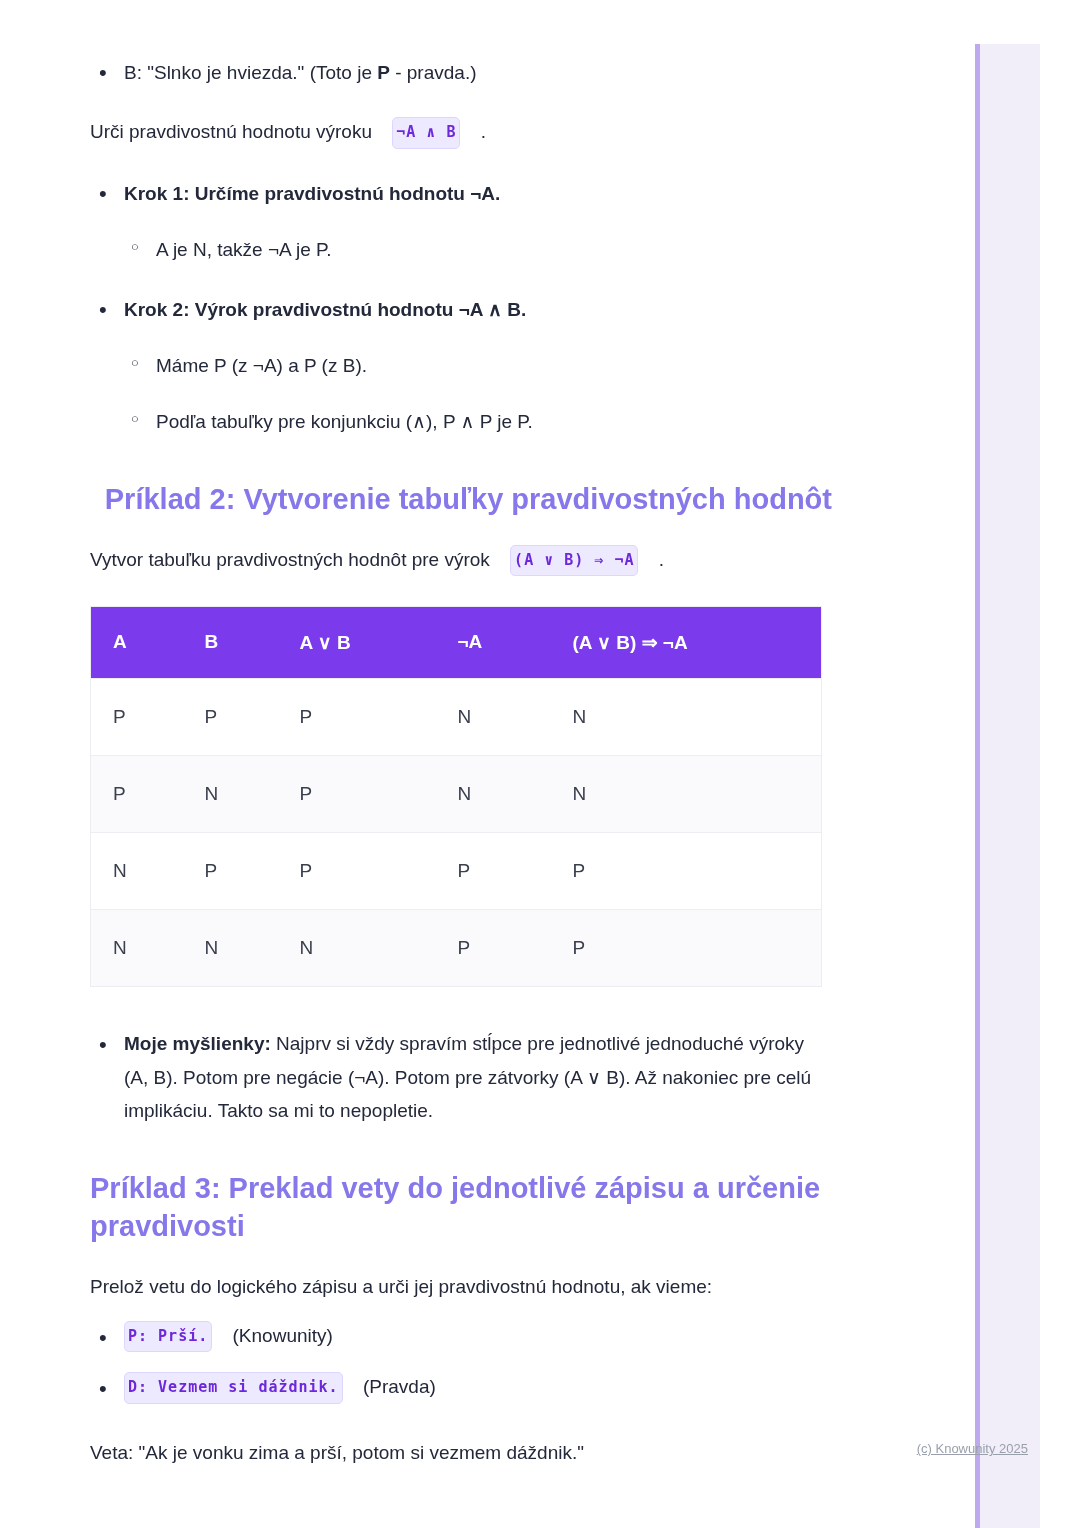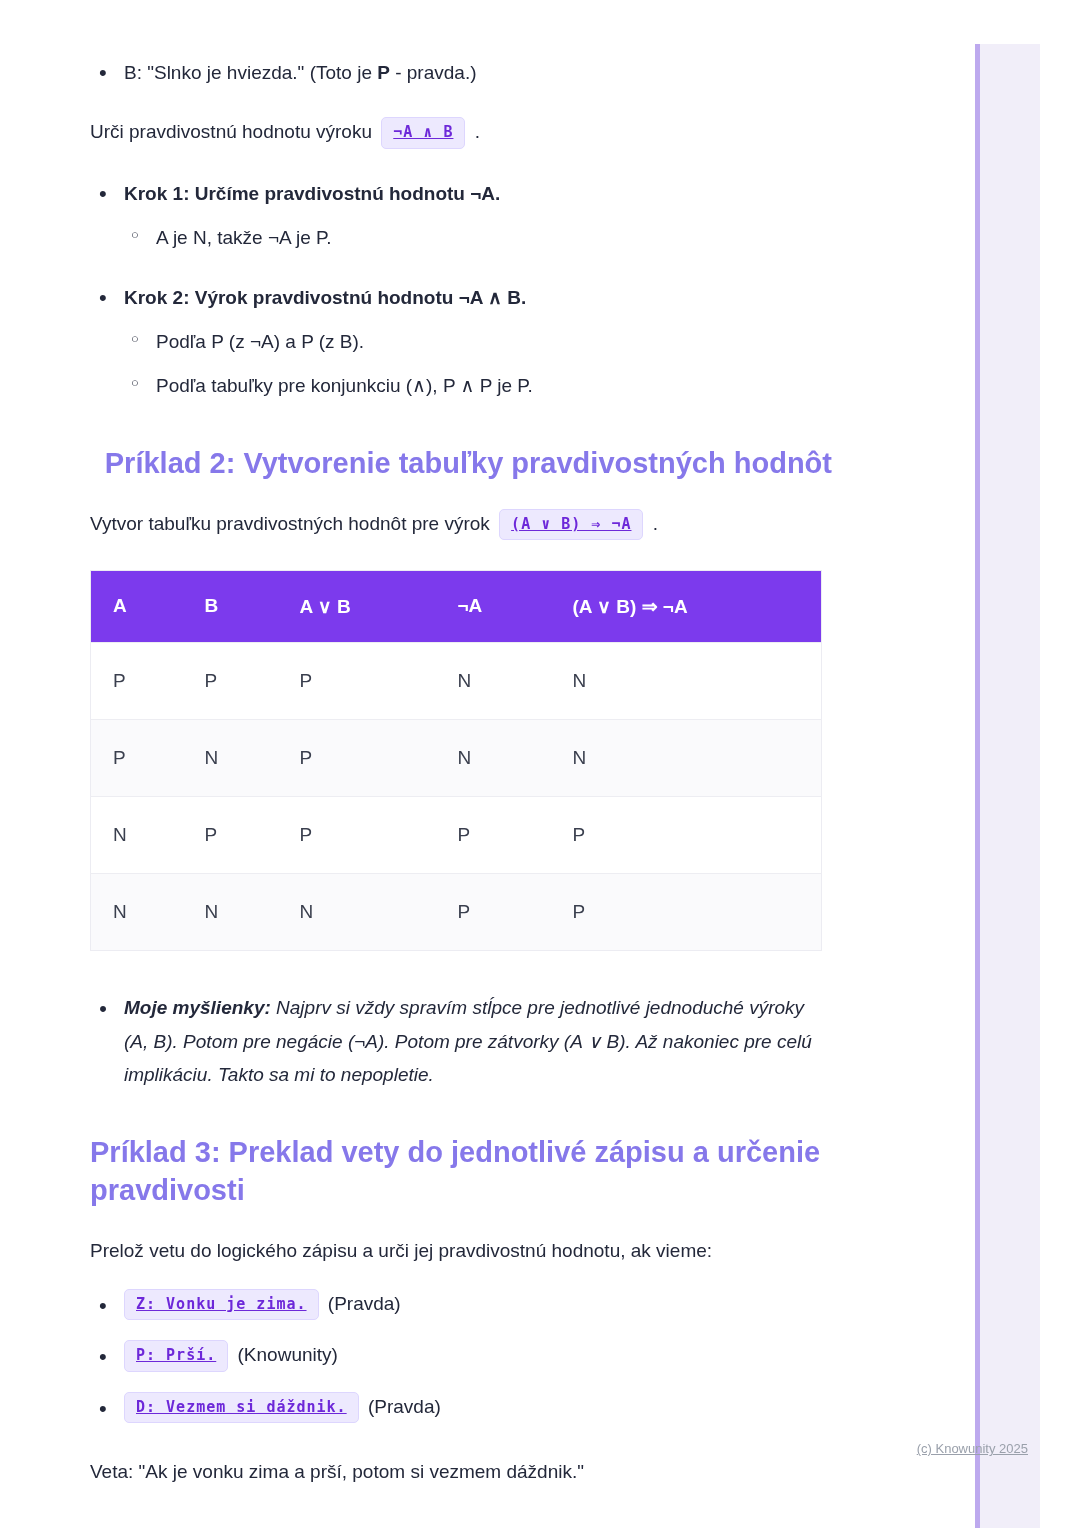--- a/index.html
+++ b/index.html
@@ -16,34 +16,33 @@
   .para { font-size:19px; line-height:1.55; color:#23283a; }
   .mt26 { margin-top:26px; }
   .mt30 { margin-top:30px; }
   .mt34 { margin-top:34px; }
   .mt40 { margin-top:40px; }
   .mt44 { margin-top:44px;text-align:right; }
 
   .b1 { position:relative; padding-left:34px; margin-top:30px; font-size:19px; line-height:1.55; }
   .b1.first { margin-top:8px; }
   .b1::before { content:"•"; position:absolute; left:9px; top:-2px; font-size:22px; color:#23283a; }
-  .b2 { position:relative; padding-left:32px; margin-left:34px; margin-top:15px; font-size:19px; line-height:1.55; }
+  .b2 { position:relative; padding-left:32px; margin-left:34px; margin-top:27px; font-size:19px; line-height:1.55; }
   .b2::before { content:"○"; position:absolute; left:7px; top:2px; font-size:13px; color:#23283a; }
 
   .loose { line-height:1.78; }
 
   .chip {
     display:inline-block;
     font-family:"DejaVu Sans Mono", monospace;
     font-size:15px; font-weight:700; letter-spacing:1px;
     color:#6d28d9; background:#ede9fe;
     border:1px solid #ddd6fe; border-radius:5px;
-    padding:3px 11px; margin:0 4px; vertical-align:1px;
+    padding:3px 3px; margin:0 15px; vertical-align:1px;
     white-space:nowrap;
-    text-decoration:underline;
   }
 
   .h2 { font-size:29px; font-weight:700; color:#8678ea; line-height:1.3; }
 
   .tbl { width:732px; border-collapse:collapse; margin-top:30px; border:1px solid #ececf2; }
   .tbl thead th {
     background:#7c3aed; color:#ffffff; text-align:left;
     font-size:19px; font-weight:700; padding:24px 10px 24px 22px;
   }
   .tbl tbody td {
@@ -83,21 +82,21 @@
       <strong>Krok 1: Určíme pravdivostnú hodnotu ¬A.</strong>
     </div>
     <div class="b2">
       <span>A je N, takže ¬A je P.</span>
     </div>
 
     <div class="b1">
       <strong>Krok 2: Výrok pravdivostnú hodnotu ¬A ∧ B.</strong>
     </div>
     <div class="b2">
-      <span>Podľa P (z ¬A) a P (z B).</span>
+      <span>Máme P (z ¬A) a P (z B).</span>
     </div>
     <div class="b2">
       <span>Podľa tabuľky pre konjunkciu (∧), P ∧ P je P.</span>
     </div>
 
 
     <h2 class="h2 mt44">Príklad 2: Vytvorenie tabuľky pravdivostných hodnôt</h2>
 
     <div class="para mt26">
       <span>Vytvor tabuľku pravdivostných hodnôt pre výrok </span><span class="chip">(A ∨ B) ⇒ ¬A</span><span> .</span>
@@ -145,31 +144,28 @@
         <tr>
           <td>N</td>
           <td>N</td>
           <td>N</td>
           <td>P</td>
           <td>P</td>
         </tr>
       </tbody>
     </table>
 
-    <div class="b1 loose mt40" style="margin-top:40px;font-style:italic;">
+    <div class="b1 loose mt40" style="margin-top:40px;">
       <strong>Moje myšlienky:</strong><span> Najprv si vždy spravím stĺpce pre jednotlivé jednoduché výroky (A, B). Potom pre negácie (¬A). Potom pre zátvorky (A ∨ B). Až nakoniec pre celú implikáciu. Takto sa mi to nepopletie.</span>
     </div>
 
     <h2 class="h2" style="margin-top:42px;">Príklad 3: Preklad vety do jednotlivé zápisu a určenie pravdivosti</h2>
 
     <div class="para mt26">Prelož vetu do logického zápisu a urči jej pravdivostnú hodnotu, ak vieme:</div>
 
-    <div class="premise" style="margin-top:24px;">
-      <span class="chip">Z: Vonku je zima.</span><span> (Pravda)</span>
-    </div>
     <div class="premise">
       <span class="chip">P: Prší.</span><span> (Knowunity)</span>
     </div>
     <div class="premise">
       <span class="chip">D: Vezmem si dáždnik.</span><span> (Pravda)</span>
     </div>
 
     <div class="para mt34">Veta: "Ak je vonku zima a prší, potom si vezmem dáždnik."</div>
 
   </div>

